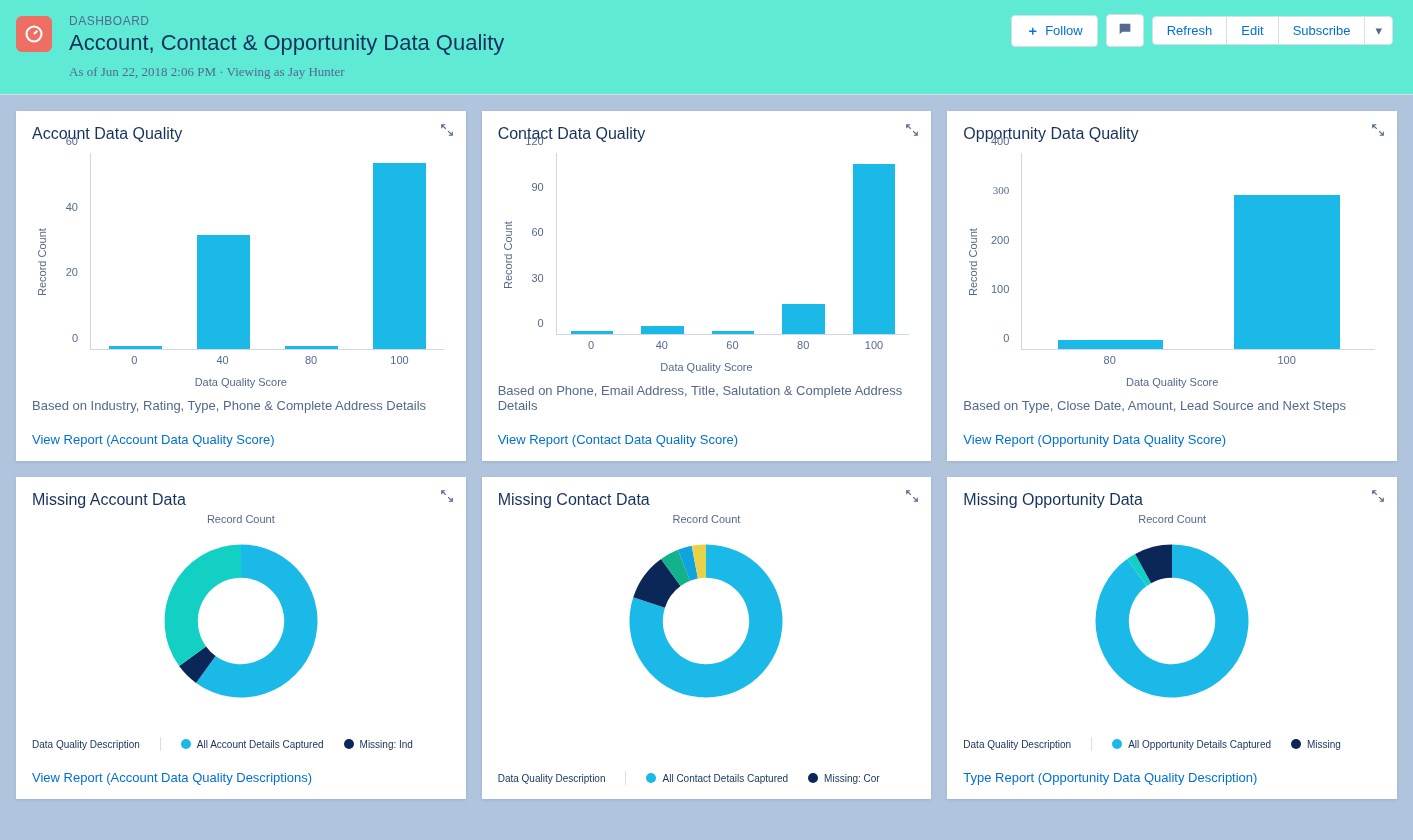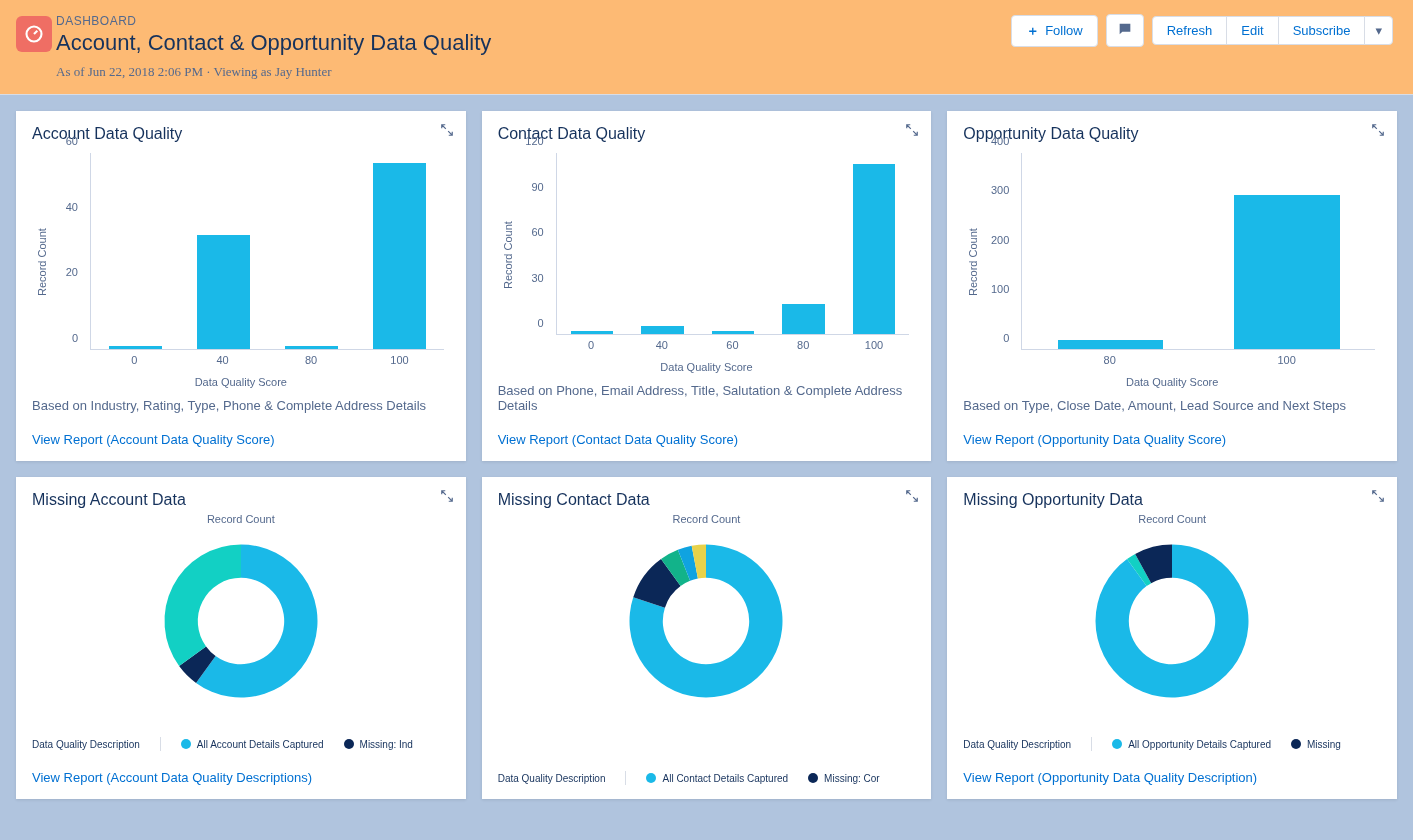--- a/index.html
+++ b/index.html
@@ -4,26 +4,26 @@
 <style>
 * { box-sizing: border-box; margin: 0; padding: 0; }
 body {
   font-family: -apple-system, BlinkMacSystemFont, "Segoe UI", Arial, sans-serif;
   background: #b0c4de;
   color: #16325c;
   font-size: 13px;
   width: 1413px;
 }
 .header {
-  background: #fdba74;
+  background: #5eead4;
   border-bottom: 1px solid #d8dde6;
   padding: 14px 20px 14px 16px;
   display: flex;
   align-items: flex-start;
-  gap: 4px;
+  gap: 17px;
 }
 .header-icon {
   width: 36px; height: 36px;
   border-radius: 6px;
   background: #ef6e64;
   display: flex; align-items: center; justify-content: center;
   flex-shrink: 0;
   margin-top: 2px;
 }
 .header-left { flex: 1; }
@@ -244,21 +244,21 @@
           <path d="M3 9V3h6M21 15v6h-6M3 3l7 7M21 21l-7-7"></path>
         </svg>
     </div>
     <div class="chart-area">
         <div class="ylabel">Record Count</div>
         <div class="plot">
           <div class="yaxis">
             <div class="ytick" style="bottom: 0%;">0</div>
             <div class="ytick" style="bottom: 25%;">100</div>
             <div class="ytick" style="bottom: 50%; margin-left: 16px;">200</div>
-            <div class="ytick" style="bottom: 75%;">300</div>
+            <div class="ytick" style="bottom: 75%; font-family: Liberation Serif, serif;">300</div>
             <div class="ytick" style="bottom: 100%;">400</div>
           </div>
           <div class="plotarea">
             <div class="bars">
               <div class="barcol">
                 <div class="bar" style="height: 4.5%; background: rgb(26, 185, 232);"></div>
               </div>
               <div class="barcol">
                 <div class="bar" style="height: 78.75%; background: rgb(26, 185, 232);"></div>
               </div>
@@ -356,16 +356,16 @@
       <span class="divider"></span>
       <span class="legend-item">
           <span class="swatch" style="background:#1ab9e8"></span>
           <span>All Opportunity Details Captured</span>
         </span>
       <span class="legend-item">
           <span class="swatch" style="background:#0b2757"></span>
           <span>Missing</span>
         </span>
     </div>
-    <a class="view-report">View Report (Opportunity Data Quality Description)</a>
+    <a class="view-report">Type Report (Opportunity Data Quality Description)</a>
   </div>
 
 </div>
 
 </body></html>

